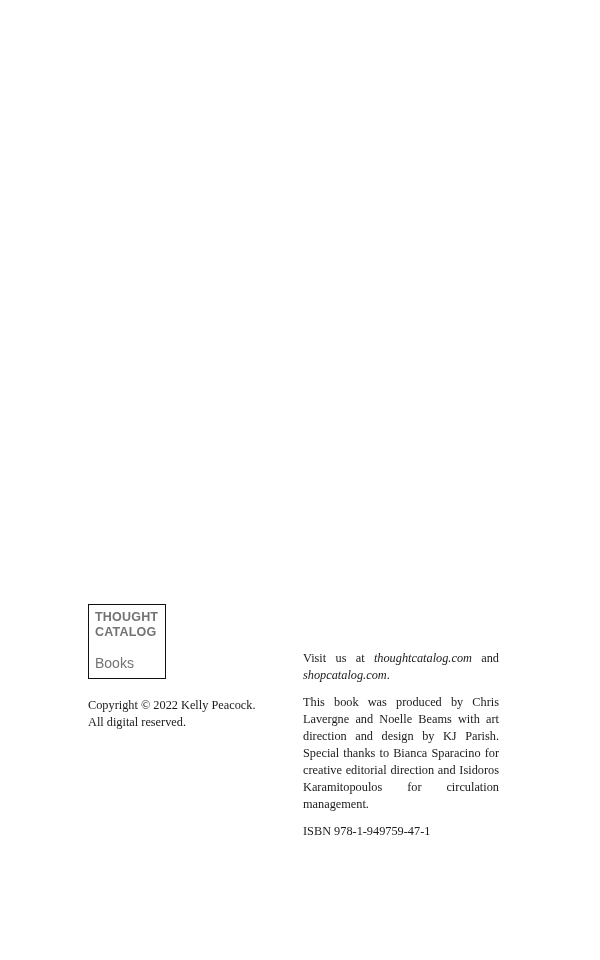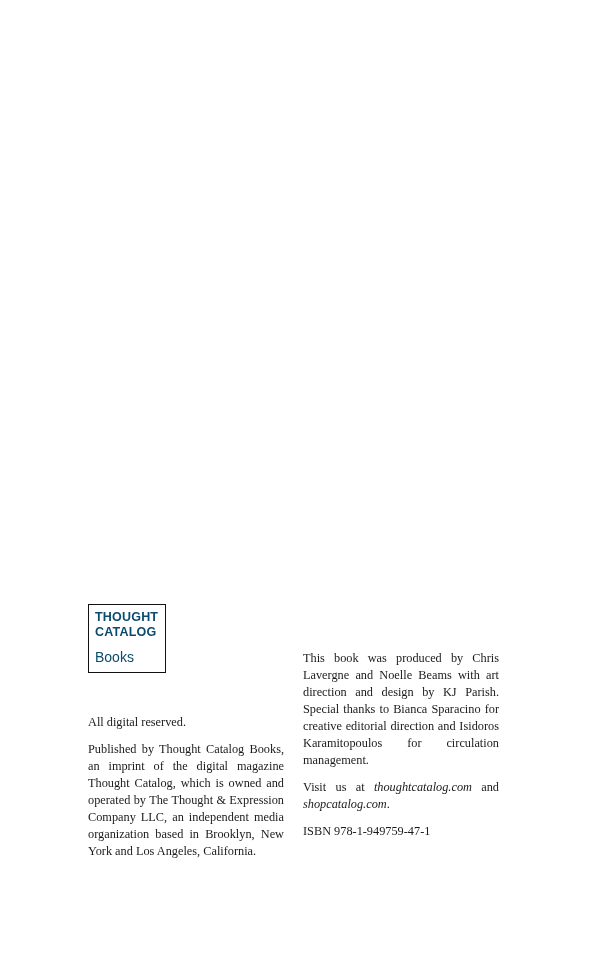--- a/index.html
+++ b/index.html
@@ -31,31 +31,31 @@
     padding: 5px 6px 6px 6px;
     box-sizing: content-box;
     background: #ffffff;
   }
   .logo-line {
     font-family: "Liberation Sans", sans-serif;
     font-weight: 700;
     font-size: 12.5px;
     letter-spacing: 0.2px;
     line-height: 1.16;
-    color: #0c4a6e;
+    color: #737373;
     text-transform: uppercase;
     display: block;
   }
   .logo-line.books {
     font-weight: 400;
     text-transform: none;
     font-size: 14px;
     letter-spacing: 0;
     line-height: 1.2;
-    margin-top: 10px;
+    margin-top: 16px;
   }
 
   
   .col {
     position: absolute;
     width: 196px;
     font-size: 12.3px;
     line-height: 1.38;
     text-align: justify;
     text-justify: inter-word;
@@ -88,27 +88,26 @@
 <div class="page">
 
   <div class="logo">
     <span class="logo-line">THOUGHT</span>
     <span class="logo-line">CATALOG</span>
     <span class="logo-line books">Books</span>
   </div>
 
   <div class="col col-left">
     <p class="nojust">
-      <br>
+      <span>Copyright © 2022 Kelly Peacock.</span><br>
       <span>All digital reserved.</span>
     </p>
-    <p>Published by Thought Catalog Books, an imprint of the digital magazine Thought Catalog, which is owned and operated by The Thought &amp; Expression Company LLC, an independent media organization based in Brooklyn, New York and Los Angeles, California.</p>
   </div>
 
   <div class="col col-right">
-    <p>This book was produced by Chris Lavergne and Noelle Beams with art direction and design by KJ Parish. Special thanks to Bianca Sparacino for creative editorial direction and Isidoros Karamitopoulos for circulation management.</p>
     <p>
       <span>Visit us at </span><span class="italic">thoughtcatalog.com</span><span> and </span><span class="italic">shopcatalog.com</span><span>.</span>
     </p>
+    <p>This book was produced by Chris Lavergne and Noelle Beams with art direction and design by KJ Parish. Special thanks to Bianca Sparacino for creative editorial direction and Isidoros Karamitopoulos for circulation management.</p>
     <p class="nojust">ISBN 978-1-949759-47-1</p>
   </div>
 
 </div>
 
 </body></html>

